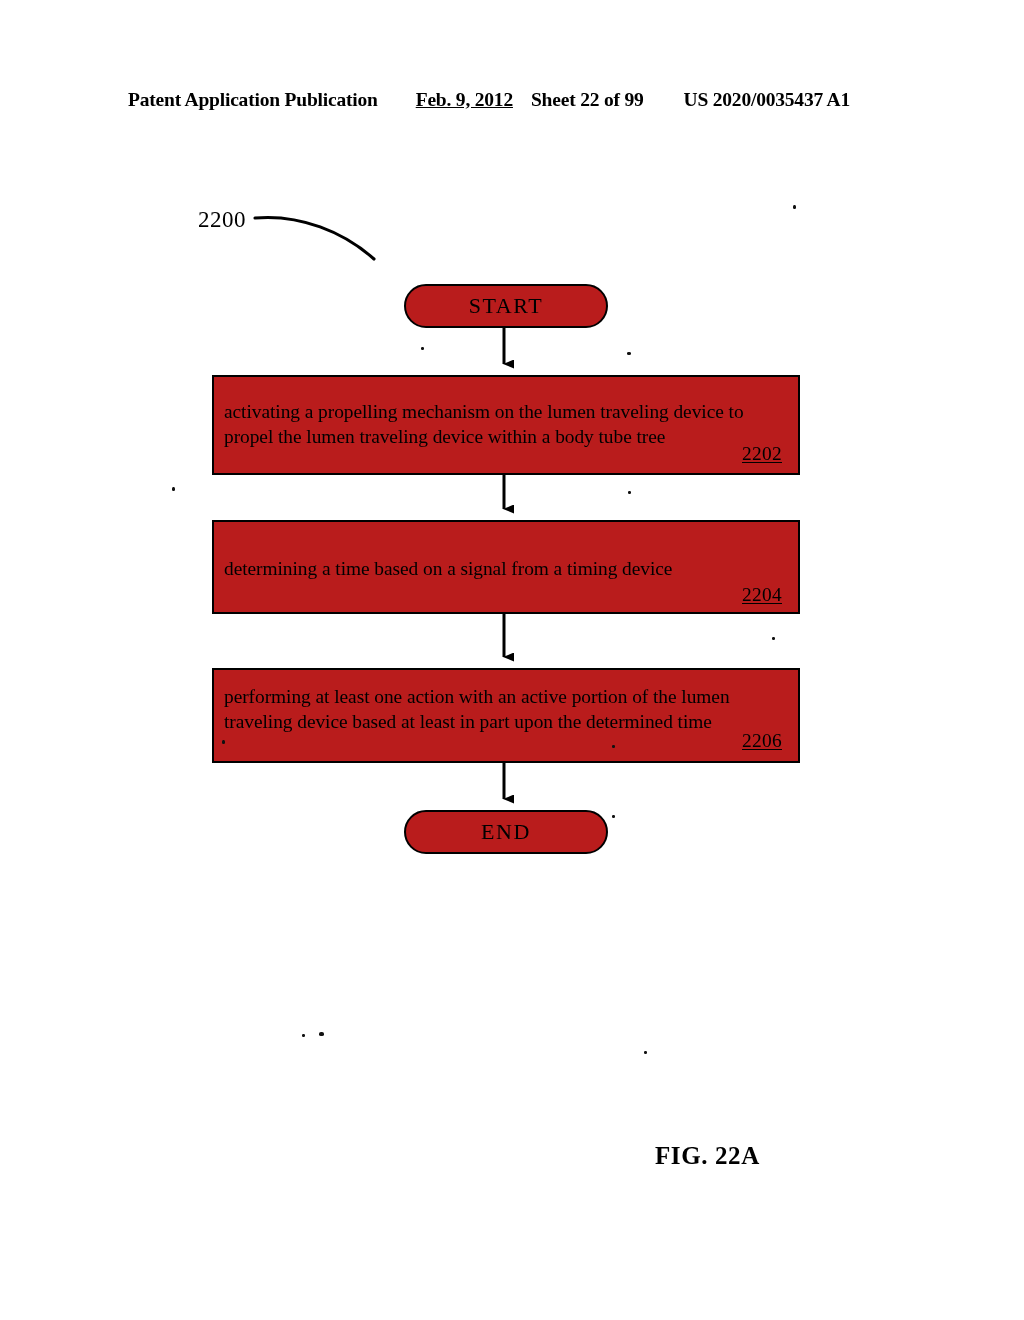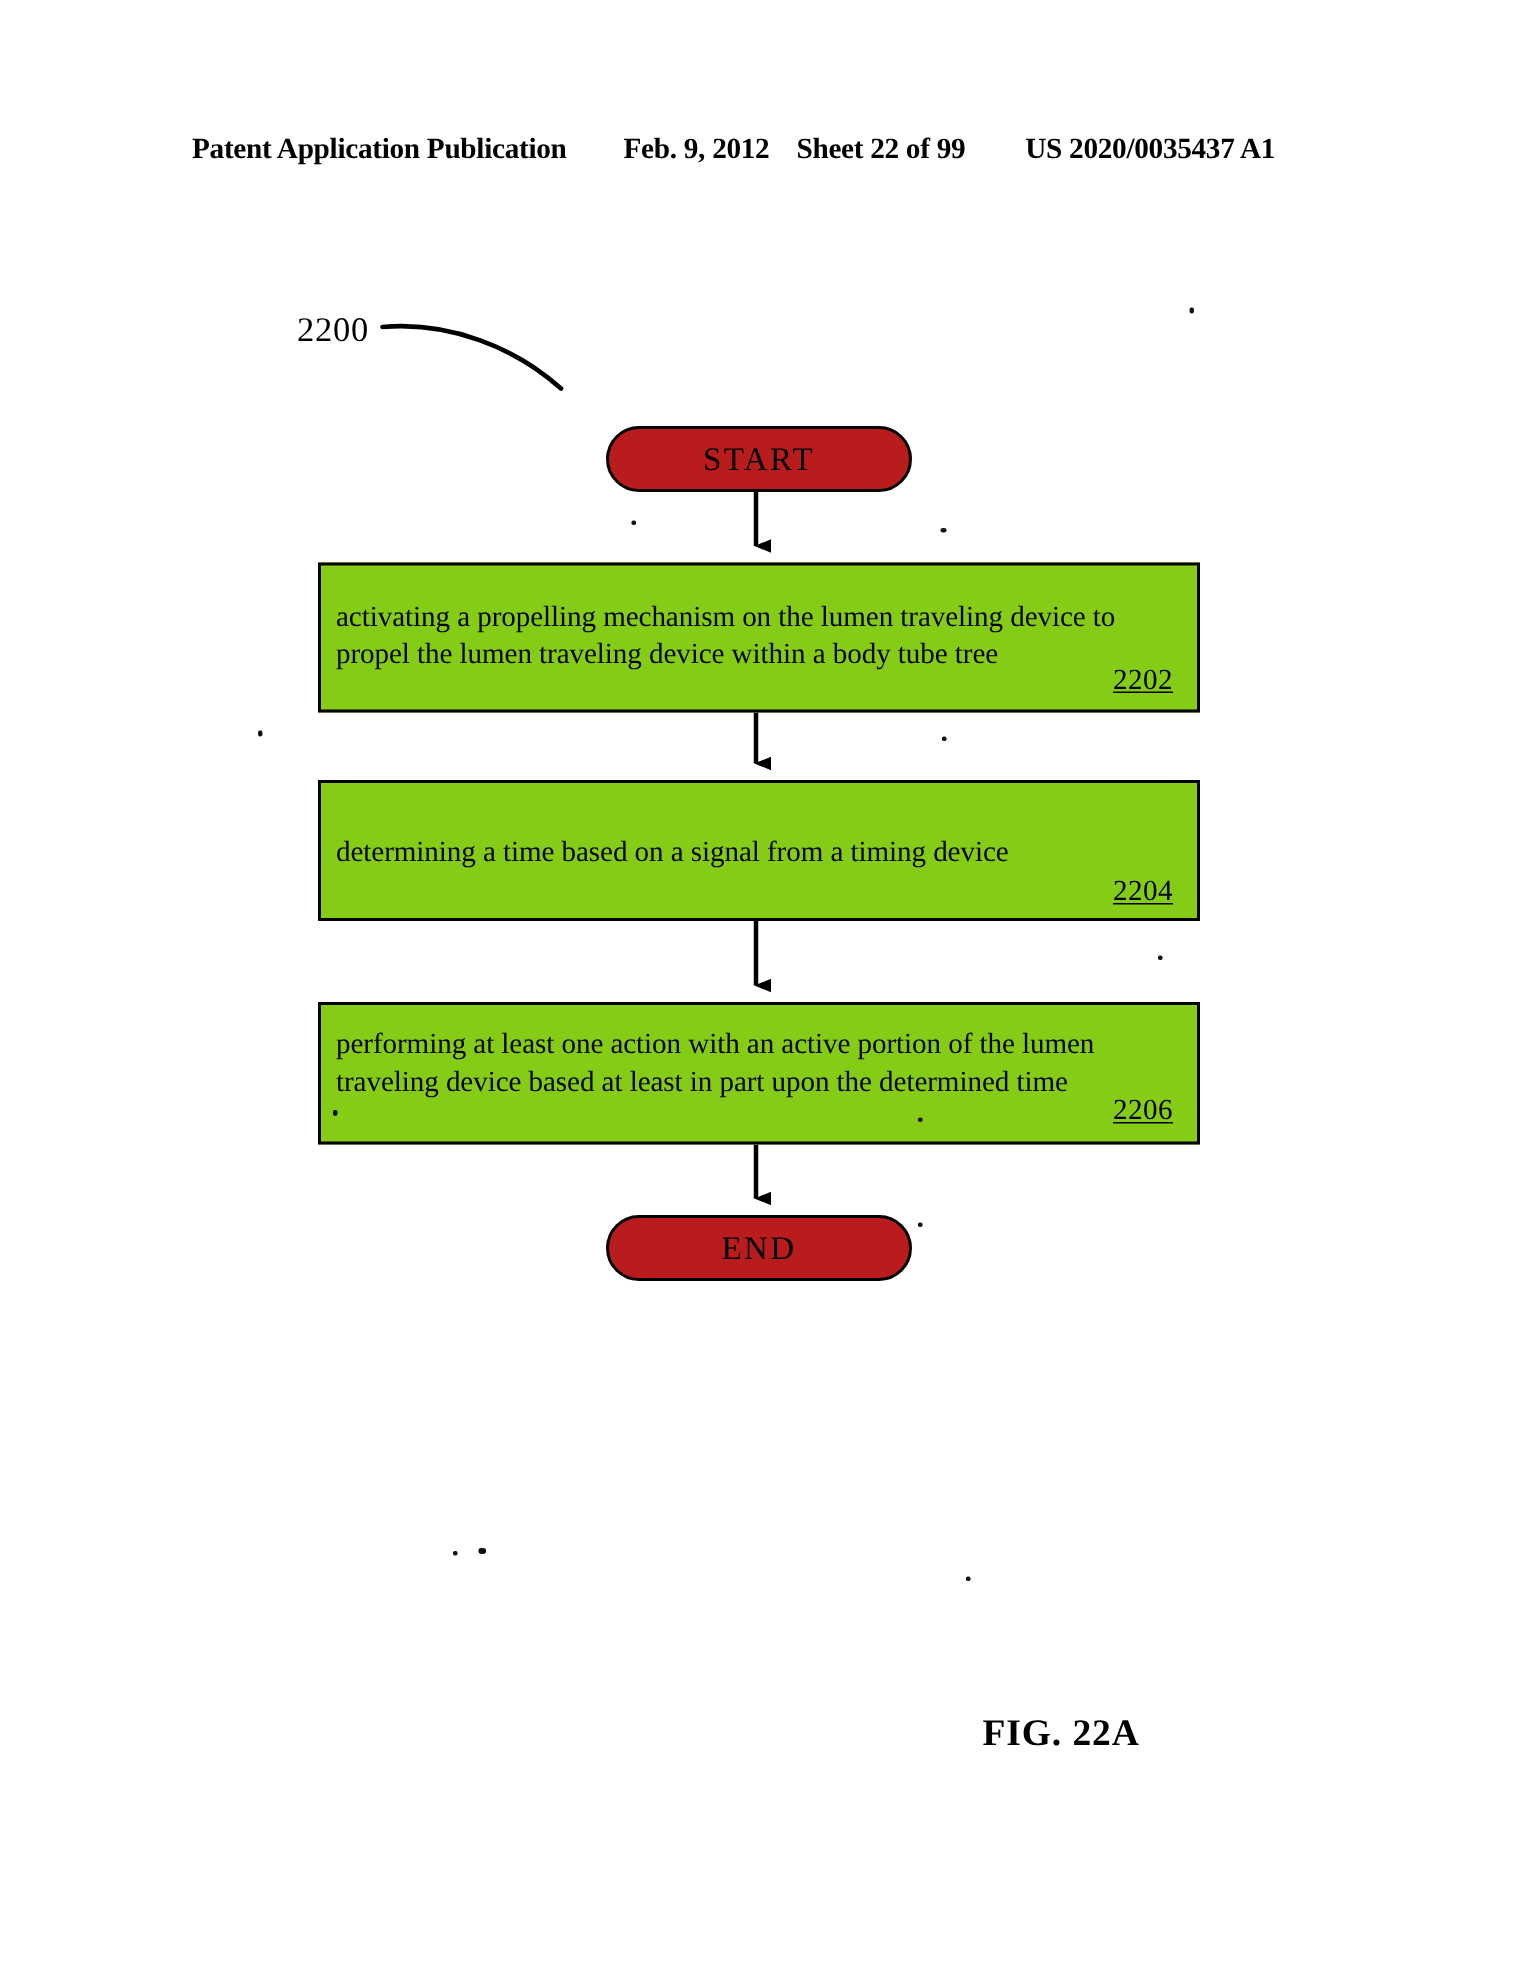--- a/index.html
+++ b/index.html
@@ -24,21 +24,21 @@
     width: 768px;
     height: 28px;
     display: flex;
     align-items: center;
     font-weight: bold;
     font-size: 19.5px;
     letter-spacing: -0.2px;
     white-space: nowrap;
   }
   #page-header .h-pub   { margin-right: 38px; }
-  #page-header .h-date  { margin-right: 18px; }
+  #page-header .h-date  { margin-right: 18px; text-decoration: underline; }
   #page-header .h-sheet { margin-right: 40px; }
   #page-header .h-num   { }
 
   
   #figure-canvas {
     position: absolute;
     left: 0;
     top: 0;
     width: 1024px;
     height: 1320px;
@@ -84,21 +84,21 @@
     left: 404px;
     top: 810px;
     width: 200px;
     height: 40px;
   }
 
   
   .process-box {
     position: absolute;
     border: 2.6px solid #000;
-    background: #84cc16;
+    background: #b91c1c;
     box-sizing: border-box;
     padding: 16px;
   }
   .process-box .box-text {
     position: absolute;
     left: 10px;
     right: 10px;
     font-size: 19.4px;
     line-height: 25px;
     letter-spacing: -0.05px;

